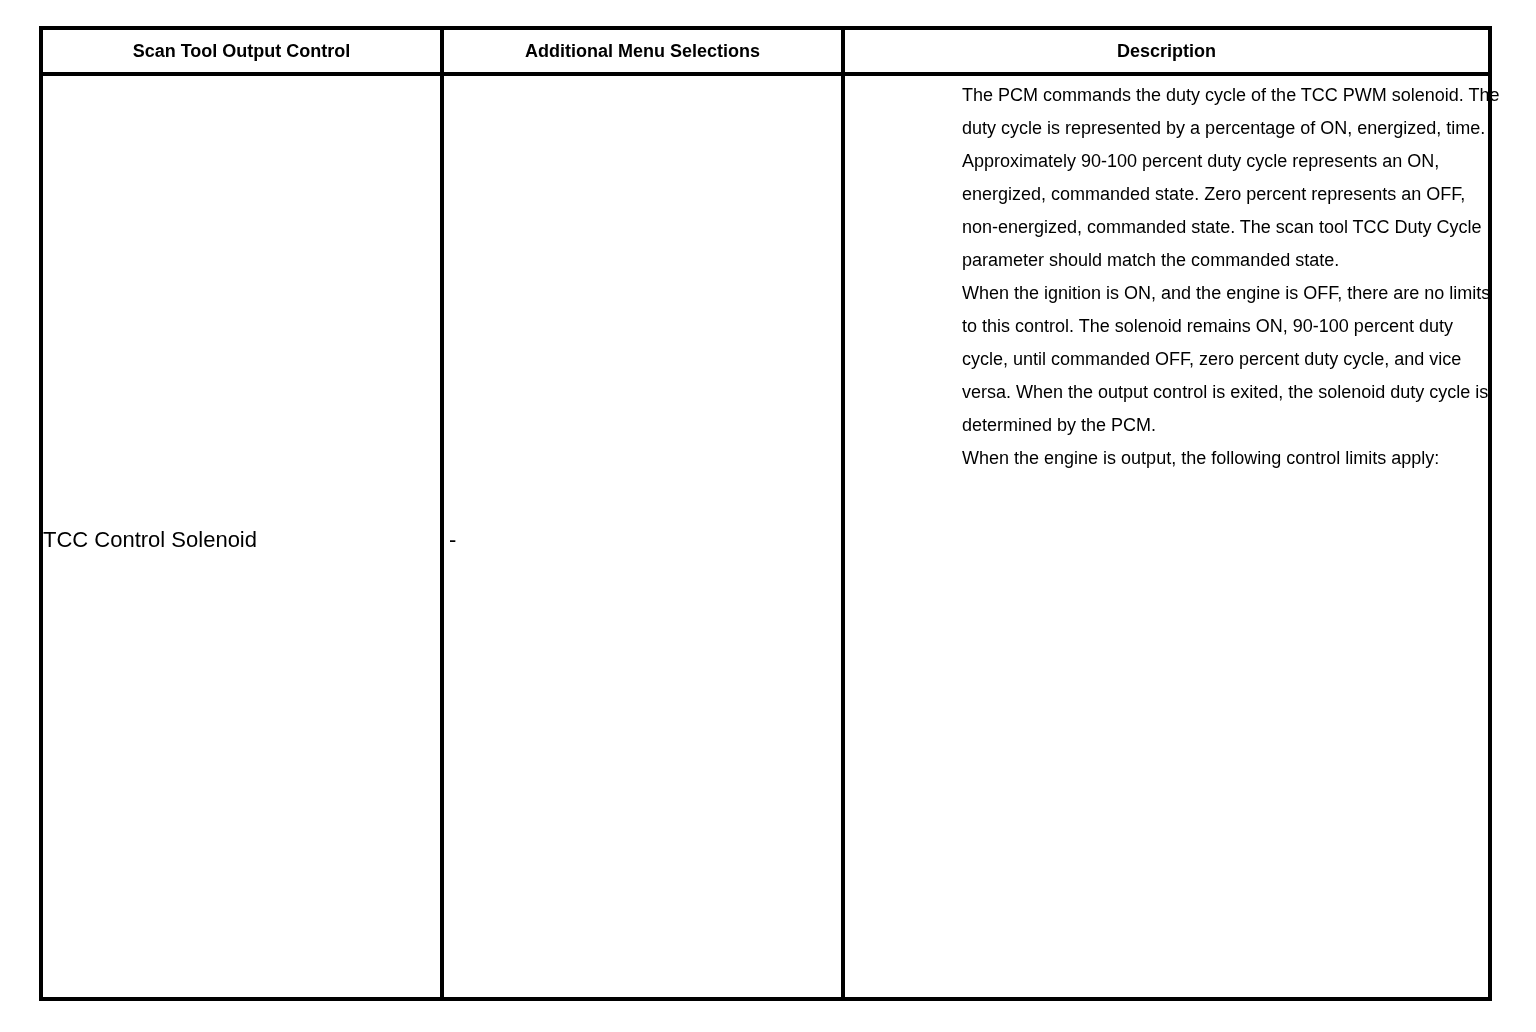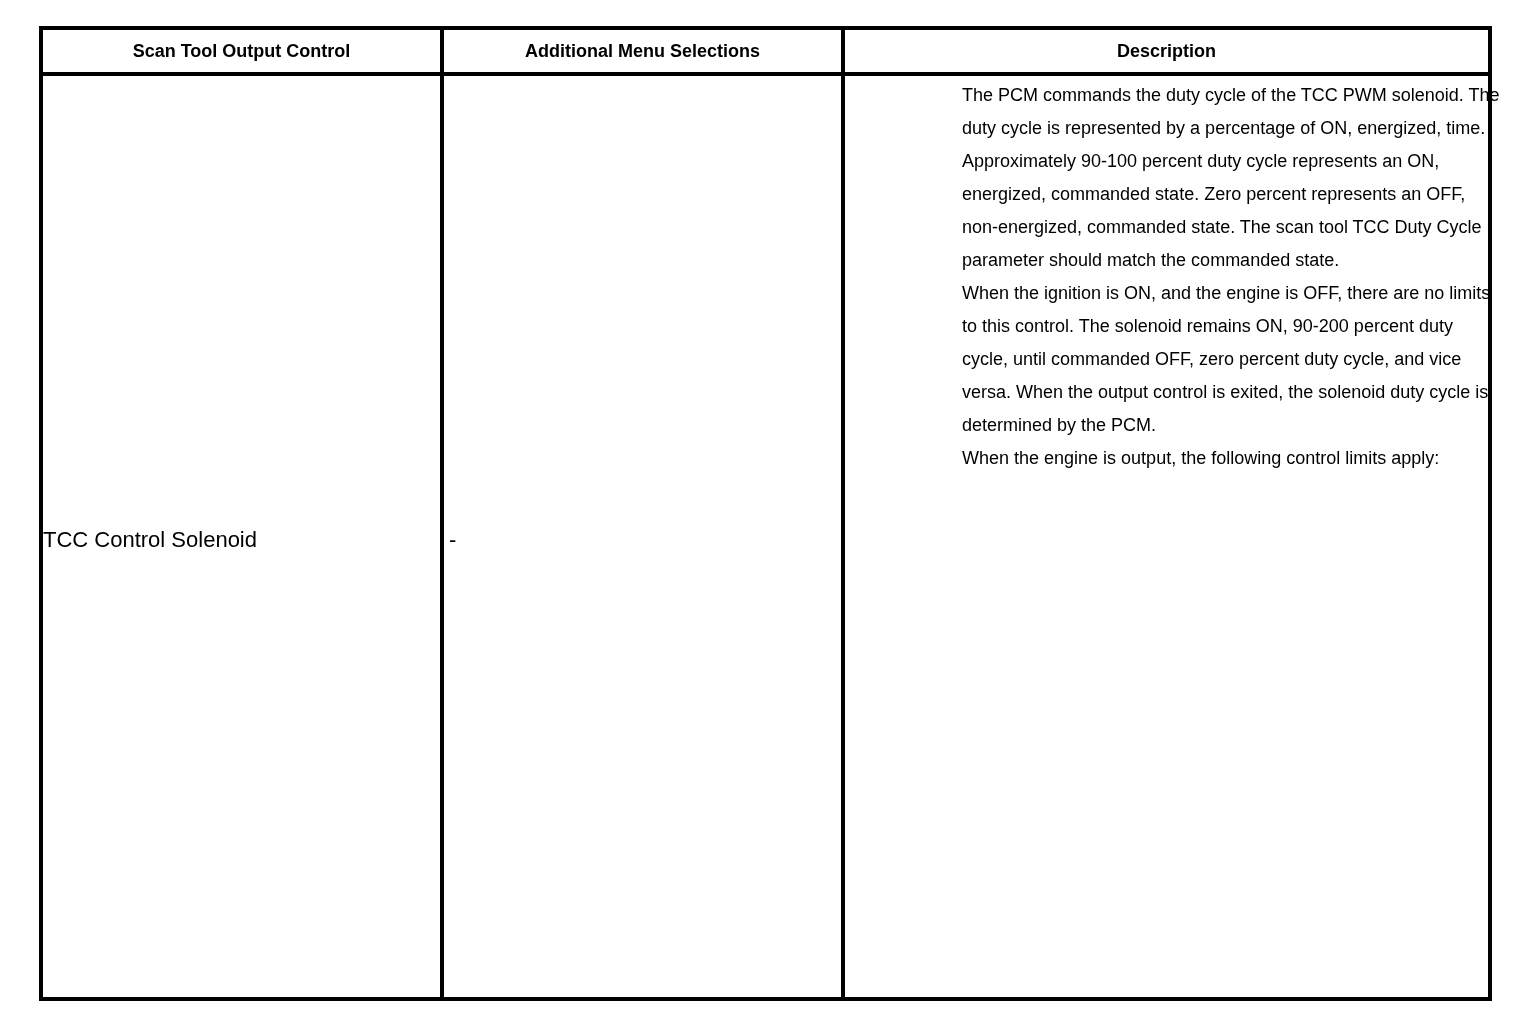--- a/index.html
+++ b/index.html
@@ -105,17 +105,17 @@
   </div>
 
   <div class="col-divider d1"></div>
   <div class="col-divider d2"></div>
 
   <div class="body-row">
     <div class="cell-left">TCC Control Solenoid</div>
     <div class="cell-mid">-</div>
     <div class="desc">
       <p>The PCM commands the duty cycle of the TCC PWM solenoid. The duty cycle is represented by a percentage of ON, energized, time. Approximately 90-100 percent duty cycle represents an ON, energized, commanded state. Zero percent represents an OFF, non-energized, commanded state. The scan tool TCC Duty Cycle parameter should match the commanded state.</p>
-      <p>When the ignition is ON, and the engine is OFF, there are no limits to this control. The solenoid remains ON, 90-200 percent duty cycle, until commanded OFF, zero percent duty cycle, and vice versa. When the output control is exited, the solenoid duty cycle is determined by the PCM.</p>
+      <p>When the ignition is ON, and the engine is OFF, there are no limits to this control. The solenoid remains ON, 90-100 percent duty cycle, until commanded OFF, zero percent duty cycle, and vice versa. When the output control is exited, the solenoid duty cycle is determined by the PCM.</p>
       <p>When the engine is output, the following control limits apply:</p>
     </div>
   </div>
 </div>
 
 </body></html>

